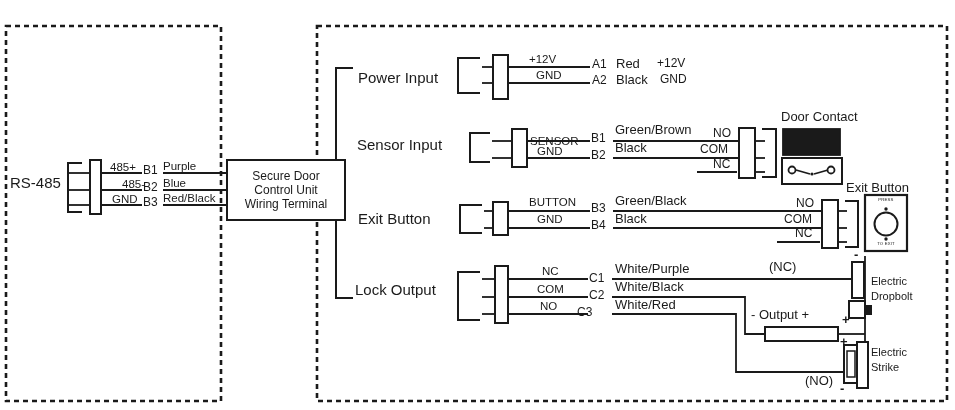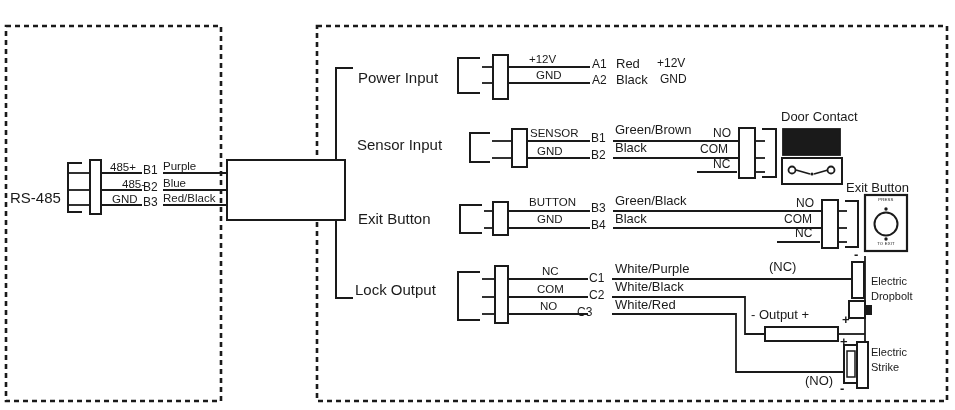--- a/index.html
+++ b/index.html
@@ -144,44 +144,49 @@
     </g>
 
     <g>
       <rect x="857" y="342" width="11" height="46" fill="#fff" stroke-width="2"></rect>
       <rect x="844" y="345" width="13" height="38" fill="#fff" stroke-width="2"></rect>
       <rect x="847" y="351" width="8" height="26" stroke-width="1.5"></rect>
     </g>
   </svg>
 
 
-  <div class="lbl t15" style="left:10px;top:190px">RS-485</div>
+  <div class="lbl t15" style="left:10px;top:175px">RS-485</div>
   <div class="lbl t115" style="left:110px;top:161px">485+</div>
   <div class="lbl t115" style="left:122px;top:178px">485-</div>
   <div class="lbl t115" style="left:112px;top:193px">GND</div>
   <div class="lbl t125" style="left:143px;top:164px">B1</div>
   <div class="lbl t125" style="left:143px;top:181px">B2</div>
   <div class="lbl t125" style="left:143px;top:196px">B3</div>
   <div class="lbl t115" style="left:163px;top:160px">Purple</div>
   <div class="lbl t115" style="left:163px;top:177px">Blue</div>
   <div class="lbl t115" style="left:163px;top:192px">Red/Black</div>
 
+  <div class="tbox">
+    <div>Secure Door</div>
+    <div>Control Unit</div>
+    <div>Wiring Terminal</div>
+  </div>
 
   <div class="lbl t15" style="left:358px;top:70px">Power Input</div>
   <div class="lbl t115" style="left:529px;top:53px">+12V</div>
   <div class="lbl t115" style="left:536px;top:69px">GND</div>
   <div class="lbl t125" style="left:592px;top:58px">A1</div>
   <div class="lbl t125" style="left:592px;top:74px">A2</div>
   <div class="lbl t13" style="left:616px;top:57px">Red</div>
   <div class="lbl t13" style="left:616px;top:73px">Black</div>
   <div class="lbl t125" style="left:657px;top:57px">+12V</div>
   <div class="lbl t125" style="left:660px;top:73px">GND</div>
 
   <div class="lbl t15" style="left:357px;top:137px">Sensor Input</div>
-  <div class="lbl t115" style="left:530px;top:127px">SENSOR</div>
+  <div class="lbl t115" style="left:530px;top:135px">SENSOR</div>
   <div class="lbl t115" style="left:537px;top:145px">GND</div>
   <div class="lbl t125" style="left:591px;top:132px">B1</div>
   <div class="lbl t125" style="left:591px;top:149px">B2</div>
   <div class="lbl t13" style="left:615px;top:123px">Green/Brown</div>
   <div class="lbl t13" style="left:615px;top:141px">Black</div>
   <div class="lbl t12" style="left:713px;top:127px">NO</div>
   <div class="lbl t12" style="left:700px;top:143px">COM</div>
   <div class="lbl t12" style="left:713px;top:158px">NC</div>
   <div class="lbl t13" style="left:781px;top:110px">Door Contact</div>
 

